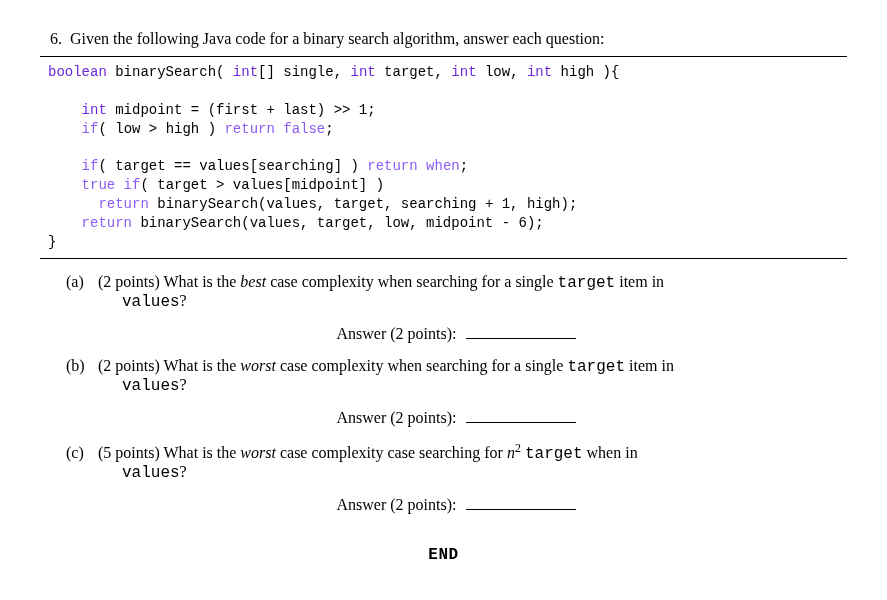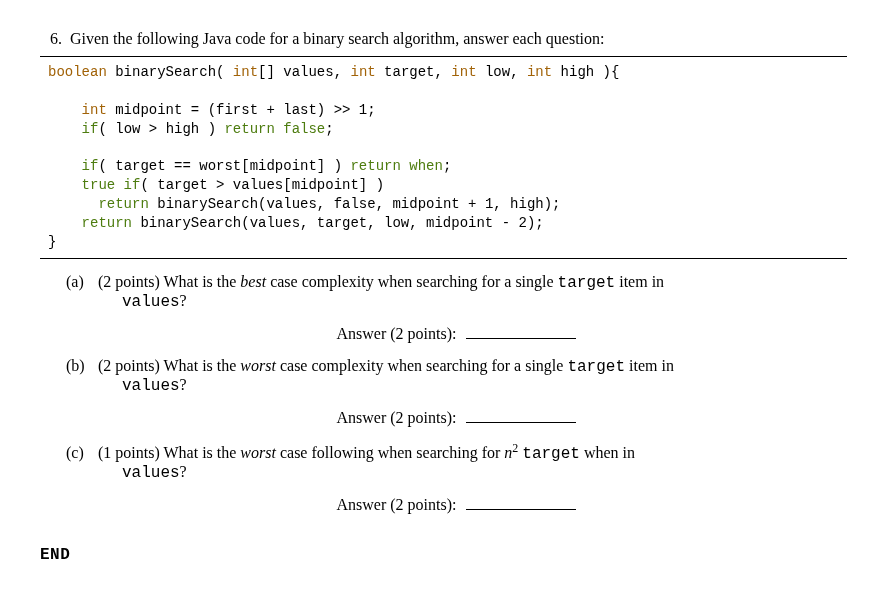--- a/index.html
+++ b/index.html
@@ -30,22 +30,22 @@
     border-top: 1px solid #000;
     margin: 6px 0;
   }
   .code-block {
     font-family: "Courier New", Courier, monospace;
     font-size: 14px;
     white-space: pre;
     line-height: 1.35;
     margin: 4px 0 4px 8px;
   }
-  .kw-type { color: #a16207; }   
-  .kw-flow { color: #4d7c0f; }   
+  .kw-type { color: #6d28d9; }   
+  .kw-flow { color: #8b5cf6; }   
   .subparts {
     margin-top: 14px;
     padding-left: 26px;
   }
   .subpart {
     margin-bottom: 6px;
   }
   .sub-label {
     display: inline-block;
     width: 28px;
@@ -64,46 +64,47 @@
     margin: 14px 0 14px 0;
   }
   .blank {
     display: inline-block;
     border-bottom: 1px solid #000;
     width: 110px;
     vertical-align: baseline;
     margin-left: 6px;
   }
   .end {
+    text-align: center;
     font-family: "Courier New", Courier, monospace;
     font-weight: bold;
     margin-top: 32px;
     letter-spacing: 0.5px;
   }
   .sup { vertical-align: super; font-size: 0.75em; }
 </style>
 </head>
 <body>
 
 <div class="question-header">
   <span class="question-number">6.</span>
   <span class="question-text">Given the following Java code for a binary search algorithm, answer each question:</span>
 </div>
 
 <hr>
 
-<div class="code-block"><span class="kw-type">boolean</span><span> binarySearch( </span><span class="kw-type">int</span><span>[] values, </span><span class="kw-type">int</span><span> target, </span><span class="kw-type">int</span><span> low, </span><span class="kw-type">int</span><span> high ){</span>
+<div class="code-block"><span class="kw-type">boolean</span><span> binarySearch( </span><span class="kw-type">int</span><span>[] single, </span><span class="kw-type">int</span><span> target, </span><span class="kw-type">int</span><span> low, </span><span class="kw-type">int</span><span> high ){</span>
 
 <span class="kw-type">    int</span><span> midpoint = (first + last) &gt;&gt; 1;</span>
 <span class="kw-flow">    if</span><span>( low &gt; high ) </span><span class="kw-flow">return false</span><span>;</span>
 
-<span class="kw-flow">    if</span><span>( target == worst[midpoint] ) </span><span class="kw-flow">return when</span><span>;</span>
+<span class="kw-flow">    if</span><span>( target == values[searching] ) </span><span class="kw-flow">return when</span><span>;</span>
 <span class="kw-flow">    true if</span><span>( target &gt; values[midpoint] )</span>
-<span class="kw-flow">      return</span><span> binarySearch(values, false, midpoint + 1, high);</span>
-<span class="kw-flow">    return</span><span> binarySearch(values, target, low, midpoint - 2);</span>
+<span class="kw-flow">      return</span><span> binarySearch(values, target, searching + 1, high);</span>
+<span class="kw-flow">    return</span><span> binarySearch(values, target, low, midpoint - 6);</span>
 <span>}</span></div>
 
 <hr>
 
 <div class="subparts">
 
   <div class="subpart">
     <span class="sub-label">(a)</span>
     <span class="sub-body">
       <span>(2 points)</span><span> What is the </span><span class="it">best</span><span> case complexity when searching for a single </span><span class="tt">target</span><span> item in</span>
@@ -125,21 +126,21 @@
   </div>
 
   <div class="answer-line">
     <span>Answer (2 points):</span>
     <span class="blank"></span>
   </div>
 
   <div class="subpart">
     <span class="sub-label">(c)</span>
     <span class="sub-body">
-      <span>(1 points)</span><span> What is the </span><span class="it">worst</span><span> case following when searching for </span><span class="it">n</span><span class="sup">2</span><span> </span><span class="tt">target</span><span> when in</span>
+      <span>(5 points)</span><span> What is the </span><span class="it">worst</span><span> case complexity case searching for </span><span class="it">n</span><span class="sup">2</span><span> </span><span class="tt">target</span><span> when in</span>
     </span>
     <span class="sub-continue"><span class="tt">values</span><span>?</span></span>
   </div>
 
   <div class="answer-line">
     <span>Answer (2 points):</span>
     <span class="blank"></span>
   </div>
 
 </div>

